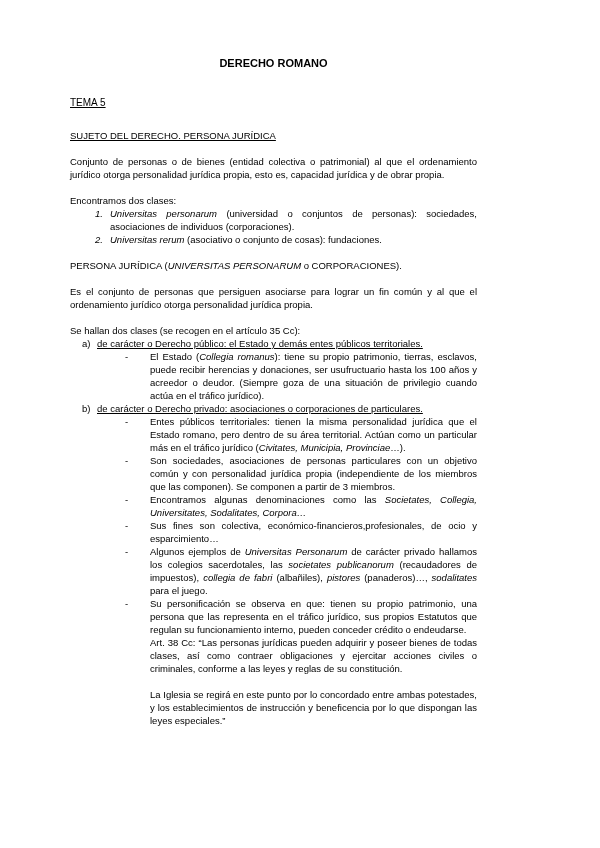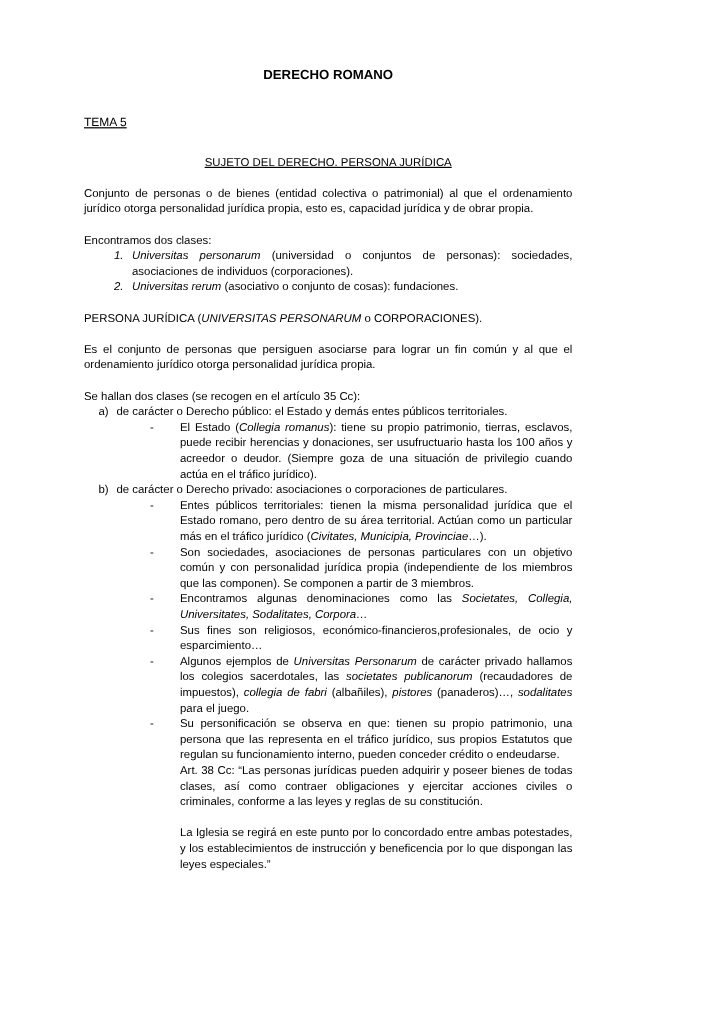--- a/index.html
+++ b/index.html
@@ -29,24 +29,24 @@
   .doc-subtitle {
     margin: 0 0 20px 0;
     font-size: 10px;
     line-height: 13px;
     font-weight: normal;
     text-decoration: underline;
   }
   .doc-content .block {
     text-align: justify;
   }
-  .block.heading { text-align: center; }
+  .block.heading { text-align: left; }
   .block.gap { height: 13px; }
   .block.li-num  { padding-left: 40px; text-indent: -15px; }
-  .block.li-alpha{ padding-left: 27px; text-indent: -15px; }
+  .block.li-alpha{ padding-left: 27px; text-indent: -15px; text-decoration: underline; }
   .block.li-dash { padding-left: 80px; text-indent: -25px; }
   .block.cont    { padding-left: 80px; }
   .marker {
     display: inline-block;
     text-indent: 0;
   }
   .li-num  .marker { width: 15px; }
   .li-alpha .marker { width: 15px; }
   .li-dash .marker { width: 25px; }
   .i { font-style: italic; }
@@ -71,20 +71,20 @@
       <div class="block gap"></div>
       <div class="block para"><span>Es el conjunto de personas que persiguen asociarse para lograr un fin común y al que el ordenamiento jurídico otorga personalidad jurídica propia.</span></div>
       <div class="block gap"></div>
       <div class="block para"><span>Se hallan dos clases (se recogen en el artículo 35 Cc):</span></div>
       <div class="block li-alpha"><span class="marker">a)</span><span>de carácter o Derecho público: el Estado y demás entes públicos territoriales.</span></div>
       <div class="block li-dash"><span class="marker">-</span><span>El Estado (</span><span class="i">Collegia romanus</span><span>): tiene su propio patrimonio, tierras, esclavos, puede recibir herencias y donaciones, ser usufructuario hasta los 100 años y acreedor o deudor. (Siempre goza de una situación de privilegio cuando actúa en el tráfico jurídico).</span></div>
       <div class="block li-alpha"><span class="marker">b)</span><span>de carácter o Derecho privado: asociaciones o corporaciones de particulares.</span></div>
       <div class="block li-dash"><span class="marker">-</span><span>Entes públicos territoriales: tienen la misma personalidad jurídica que el Estado romano, pero dentro de su área territorial. Actúan como un particular más en el tráfico jurídico (</span><span class="i">Civitates, Municipia, Provinciae</span><span>…).</span></div>
       <div class="block li-dash"><span class="marker">-</span><span>Son sociedades, asociaciones de personas particulares con un objetivo común y con personalidad jurídica propia (independiente de los miembros que las componen). Se componen a partir de 3 miembros.</span></div>
       <div class="block li-dash"><span class="marker">-</span><span>Encontramos algunas denominaciones como las </span><span class="i">Societates, Collegia, Universitates, Sodalitates, Corpora…</span></div>
-      <div class="block li-dash"><span class="marker">-</span><span>Sus fines son religiosos, económico-financieros,profesionales, de ocio y esparcimiento…</span></div>
+      <div class="block li-dash"><span class="marker">-</span><span>Sus fines son colectiva, económico-financieros,profesionales, de ocio y esparcimiento…</span></div>
       <div class="block li-dash"><span class="marker">-</span><span>Algunos ejemplos de </span><span class="i">Universitas Personarum</span><span> de carácter privado hallamos los colegios sacerdotales, las </span><span class="i">societates publicanorum</span><span> (recaudadores de impuestos), </span><span class="i">collegia de fabri</span><span> (albañiles), </span><span class="i">pistores</span><span> (panaderos)…, </span><span class="i">sodalitates</span><span> para el juego.</span></div>
       <div class="block li-dash"><span class="marker">-</span><span>Su personificación se observa en que: tienen su propio patrimonio, una persona que las representa en el tráfico jurídico, sus propios Estatutos que regulan su funcionamiento interno, pueden conceder crédito o endeudarse.</span></div>
       <div class="block cont"><span>Art. 38 Cc: “Las personas jurídicas pueden adquirir y poseer bienes de todas clases, así como contraer obligaciones y ejercitar acciones civiles o criminales, conforme a las leyes y reglas de su constitución.</span></div>
       <div class="block gap"></div>
       <div class="block cont"><span>La Iglesia se regirá en este punto por lo concordado entre ambas potestades, y los establecimientos de instrucción y beneficencia por lo que dispongan las leyes especiales.”</span></div>
     </div>
 </div>
 
 </body></html>

